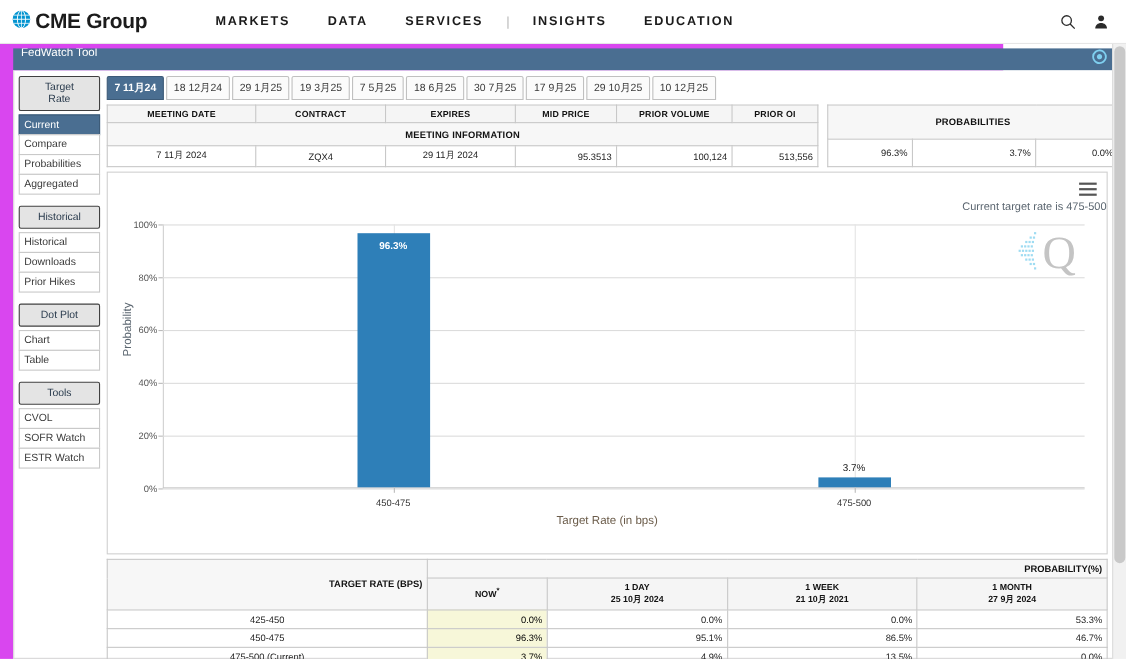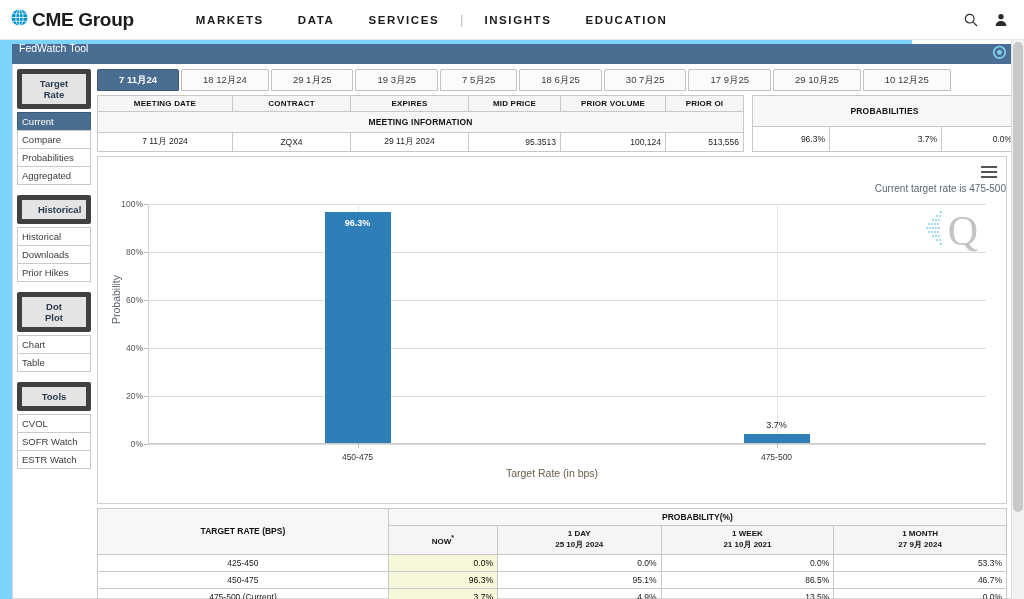--- a/index.html
+++ b/index.html
@@ -39,21 +39,21 @@
   #login-button {
     border: 1.5px solid #32bdec; background: #fff; color: #26282b;
     font-size: 11.5px; font-weight: bold; letter-spacing: 1.5px;
     padding: 8px 22px; cursor: pointer; font-family: "Liberation Sans", sans-serif;
   }
 
   
   #app-frame {
     position: absolute; top: 40px; left: 0;
     width: 912px; height: 559px;
-    background: #7dd3fc;
+    background: #d946ef;
   }
   #fedwatch-bar {
     position: absolute; top: 4px; left: 12px;
     width: 1000px; height: 20px;
     background: #4a6e91;
     color: #ffffff; font-size: 10.5px;
     padding-left: 7px; line-height: 16px;
     overflow: hidden;
   }
   #fedwatch-bar .label { position: relative; top: -4px; }
@@ -69,41 +69,41 @@
     background: #ffffff;
     border: 1px solid #d8d8d8; border-top: none;
   }
 
   
   #sidebar {
     position: absolute; top: 5px; left: 4px;
     width: 74px;
   }
   .side-group-head {
-    background: #e4e4e4; border: 5px solid #404040;
-    text-align: center; font-size: 9.5px; font-weight: bold;
+    background: #e4e4e4; border: 1px solid #404040;
+    text-align: center; font-size: 9.5px; font-weight: normal;
     color: #2a3b4d; padding: 4px 16px 4px; margin-bottom: 3px;
     border-radius: 2px;
   }
   .side-item {
     border: 1px solid #c9c9c9; background: #ffffff;
     font-size: 9.5px; color: #3a3a3a;
     padding: 3px 0 3px 4px; margin-bottom: -1px; cursor: pointer;
   }
   .side-item.active { background: #4a6e91; color: #ffffff; border-color: #3d5b78; }
   .side-gap { height: 11px; }
 
   
   #content { position: absolute; top: 2px; left: 80px; width: 918px; }
 
   #tab-strip { display: flex; gap: 2px; padding: 3px 0 0 4px; }
   .date-tab {
     border: 1px solid #c0c0c0; background: #fbfbfb;
     font-size: 9.5px; color: #3a3a3a;
-    padding: 4px 21px 3px; cursor: pointer; white-space: nowrap;
+    padding: 4px 6px 3px; cursor: pointer; white-space: nowrap;
     border-radius: 2px 2px 0 0;
   }
   .date-tab.active { background: #4a6e91; color: #ffffff; border-color: #3d5b78; font-weight: bold; }
 
   
   #info-row { display: flex; gap: 8px; padding: 4px 4px 0 4px; }
   table.info { border-collapse: collapse; font-size: 8.5px; table-layout: fixed; }
   table.info th, table.info td {
     border: 1px solid #c8c8c8; padding: 3px 4px;
   }
@@ -200,21 +200,21 @@
   .v-gridline { position: absolute; top: 0; bottom: 0; width: 1px; background: #e4e4e4; }
 
   
   #bottom-table-wrap { margin: 4px 4px 0 4px; width: 910px; }
   table.probtable {
     border-collapse: collapse; width: 100%;
     font-size: 8.5px; table-layout: fixed;
   }
   table.probtable th, table.probtable td { border: 1px solid #c8c8c8; padding: 3px 4px; }
   table.probtable th.big {
-    background: #f7f7f7; text-align: center; font-weight: bold; color: #111;
+    background: #f7f7f7; text-align: right; font-weight: bold; color: #111;
   }
   table.probtable th.sub {
     background: #f5f5f5; text-align: center; font-weight: bold; color: #111;
     font-size: 8px; line-height: 1.35;
   }
   table.probtable td.rowlabel { text-align: center; color: #222; }
   table.probtable td.val { text-align: right; color: #222; }
   table.probtable td.now { background: #f7f7d9; text-align: right; }
   .sup { vertical-align: super; font-size: 7px; }
 

